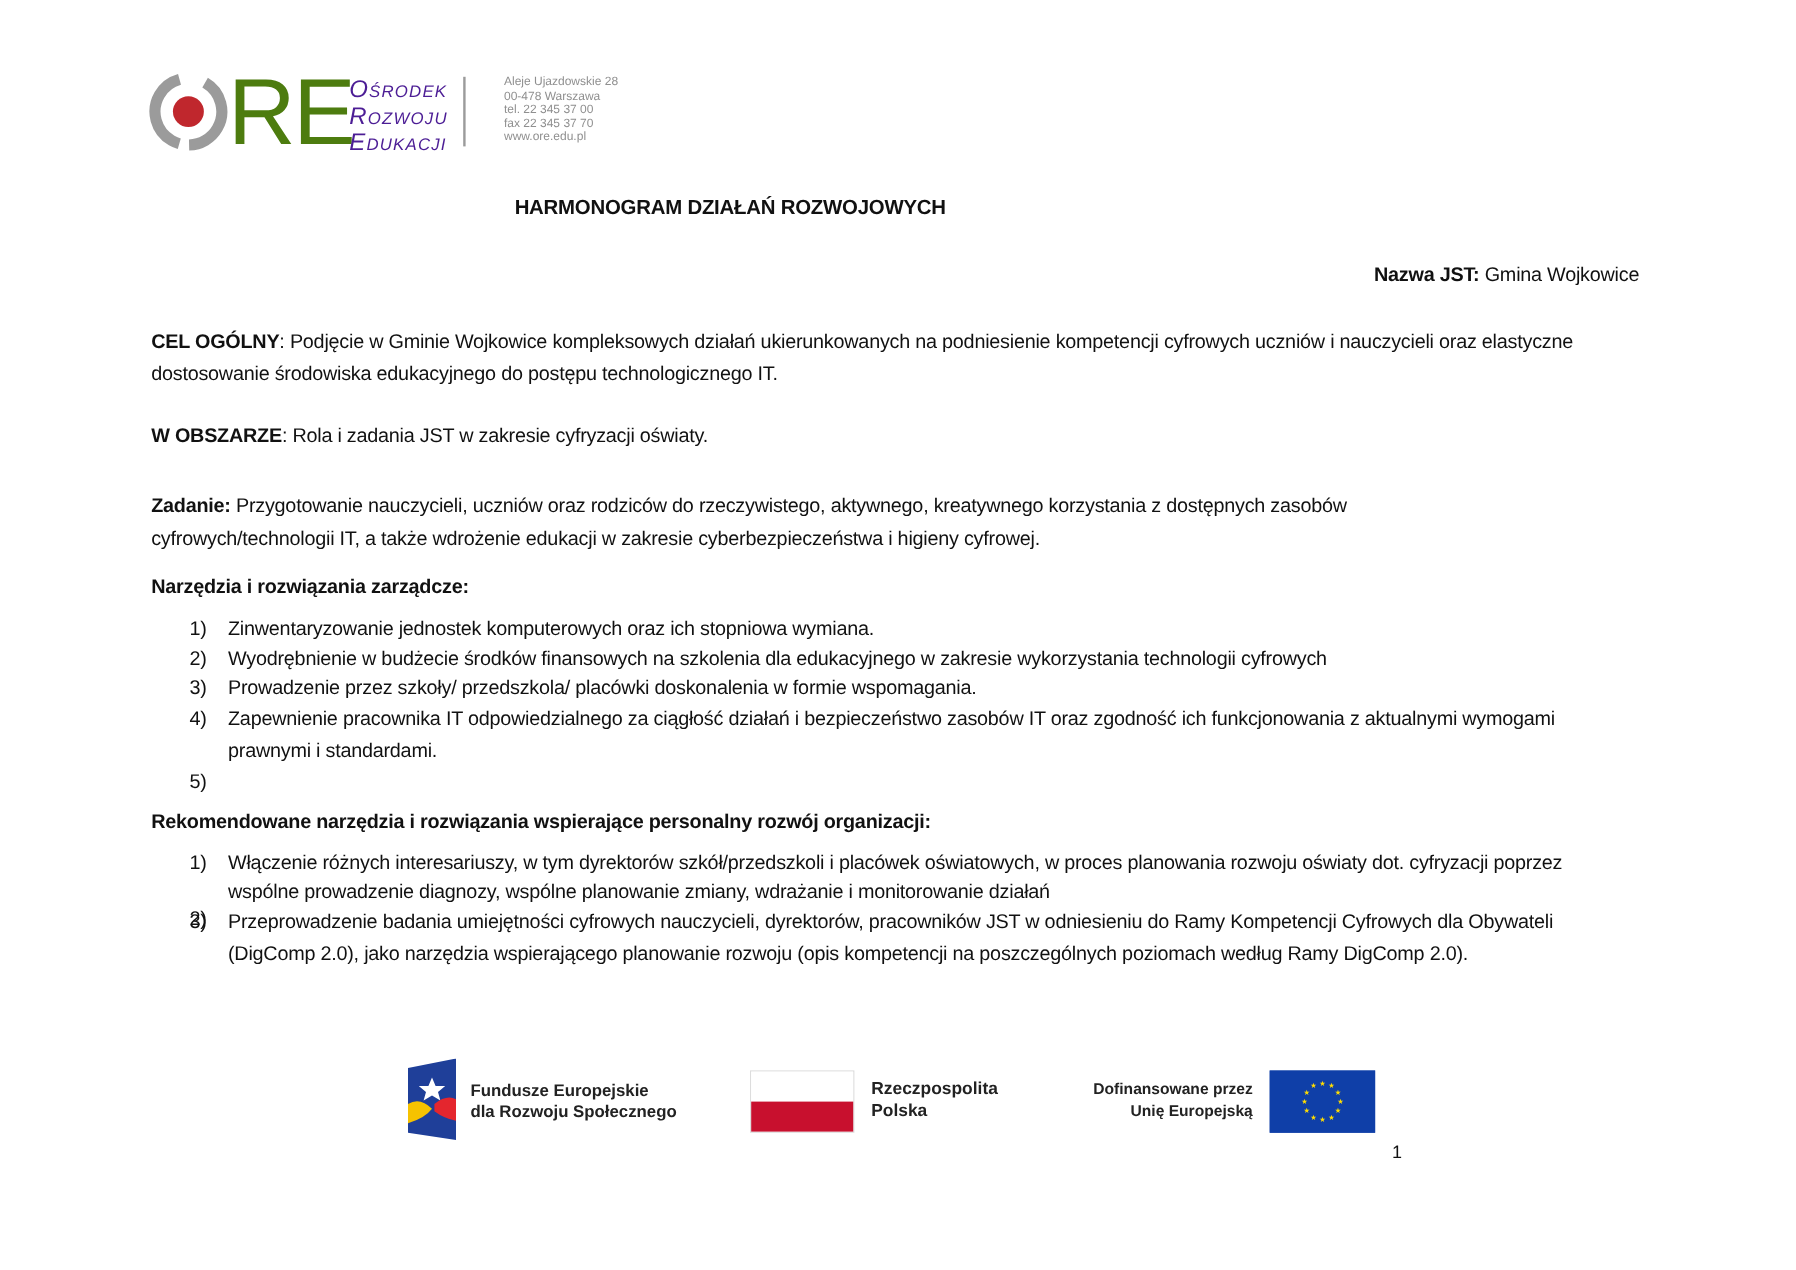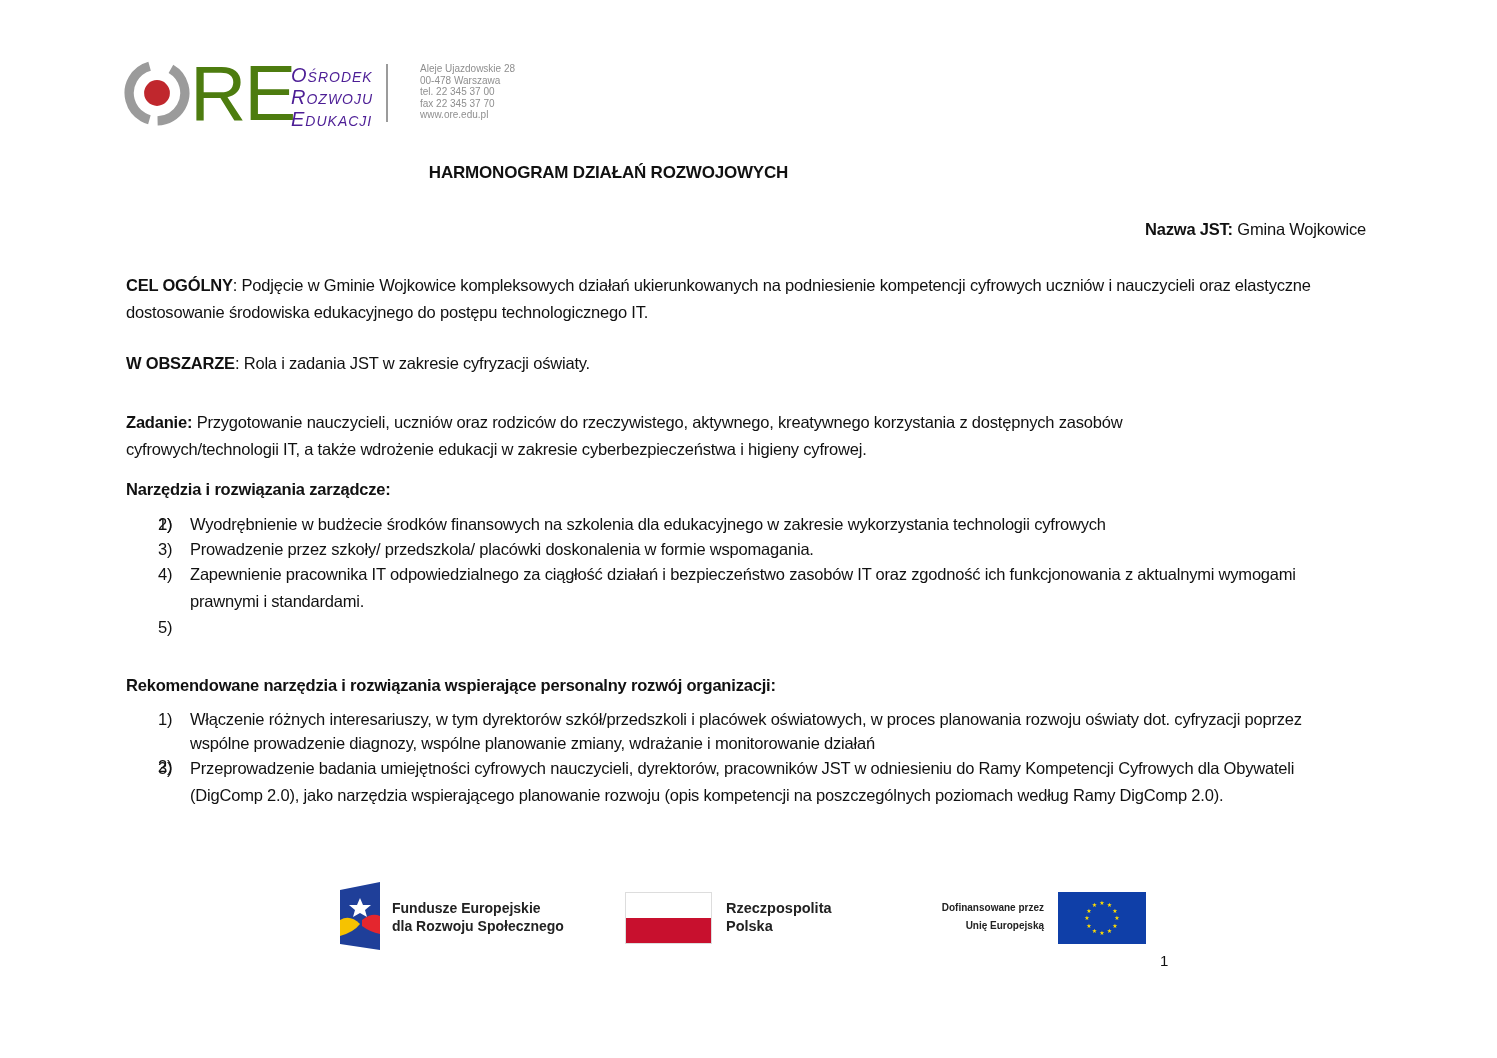--- a/index.html
+++ b/index.html
@@ -22,21 +22,21 @@
   .list li { position: relative; padding-left: 32px; }
   .list .num { position: absolute; left: 0; top: 0; }
 
   
   .fe-logo { left: 340px; top: 882px; width: 40px; height: 68px; }
   .fe-text { left: 392px; top: 899px; font-size: 14px; line-height: 18px; color: #222; font-weight: 700; }
   .pl-flag { left: 625px; top: 892px; width: 87px; height: 52px; border: 1px solid #ddd; box-sizing: border-box; }
   .pl-flag .white { height: 50%; background: #ffffff; }
   .pl-flag .red { height: 50%; background: #c8102e; }
   .pl-text { left: 726px; top: 899px; font-size: 14.5px; line-height: 18px; color: #222; font-weight: 700; }
-  .eu-text { left: 840px; width: 204px; top: 899px; font-size: 10px; line-height: 18px; color: #222; font-weight: 700; text-align: right; }
+  .eu-text { left: 840px; width: 204px; top: 899px; font-size: 13px; line-height: 18px; color: #222; font-weight: 700; text-align: right; }
   .eu-flag { left: 1058px; top: 892px; width: 88px; height: 52px; background: #0f3fa8; }
   .page-num { left: 1160px; top: 952px; font-size: 15px; color: #111; }
 </style>
 </head>
 <body>
 
 <svg class="abs ore-logo" viewBox="0 0 64 64" style="left:124px;top:60px;width:66px;height:66px;">
   <circle cx="32" cy="32" r="27" fill="none" stroke="#9b9b9b" stroke-width="9" stroke-dasharray="70 8 70 22" transform="rotate(-60 32 32)"></circle>
   <circle cx="32" cy="32" r="12.5" fill="#c0272d"></circle>
 </svg>
@@ -70,21 +70,21 @@
 </div>
 
 <div class="abs para" style="top:409px;width:1110px;">
   <b>Zadanie:</b><span> Przygotowanie nauczycieli, uczniów oraz rodziców do rzeczywistego, aktywnego, kreatywnego korzystania z dostępnych zasobów cyfrowych/technologii IT, a także wdrożenie edukacji w zakresie cyberbezpieczeństwa i higieny cyfrowej.</span>
 </div>
 
 <div class="abs para" style="top:476px;">
   <b>Narzędzia i rozwiązania zarządcze:</b>
 </div>
 <ul class="abs list" style="top:512px;line-height:24.5px;">
-  <li><span class="num">1)</span></li>
+  <li><span class="num">1)</span><span>Zinwentaryzowanie jednostek komputerowych oraz ich stopniowa wymiana.</span></li>
   <li><span class="num">2)</span><span>Wyodrębnienie w budżecie środków finansowych na szkolenia dla edukacyjnego w zakresie wykorzystania technologii cyfrowych</span></li>
   <li><span class="num">3)</span><span>Prowadzenie przez szkoły/ przedszkola/ placówki doskonalenia w formie wspomagania.</span></li>
   <li style="line-height:27px;width:1140px;"><span class="num">4)</span><span>Zapewnienie pracownika IT odpowiedzialnego za ciągłość działań i bezpieczeństwo zasobów IT oraz zgodność ich funkcjonowania z aktualnymi wymogami prawnymi i standardami.</span></li>
   <li><span class="num">5)</span></li>
 </ul>
 
 <div class="abs para" style="top:672px;">
   <b>Rekomendowane narzędzia i rozwiązania wspierające personalny rozwój organizacji:</b>
 </div>
 <ul class="abs list" style="top:708px;line-height:23.5px;">

